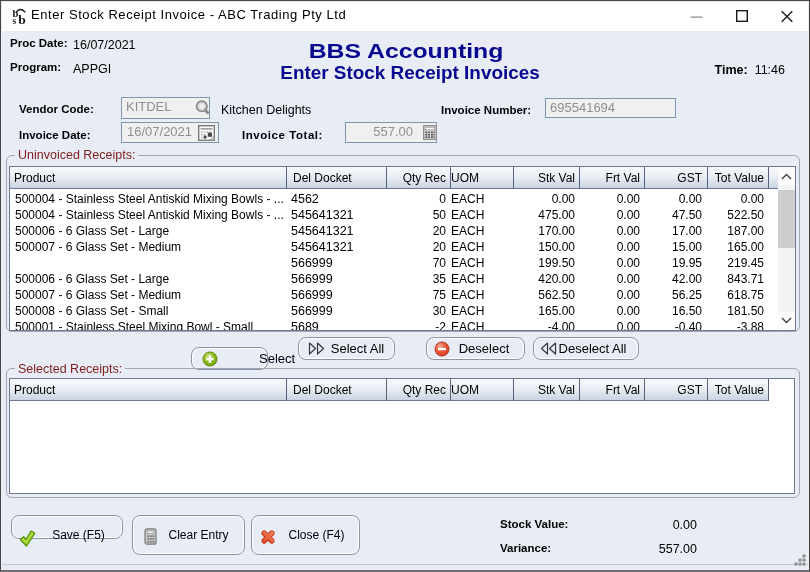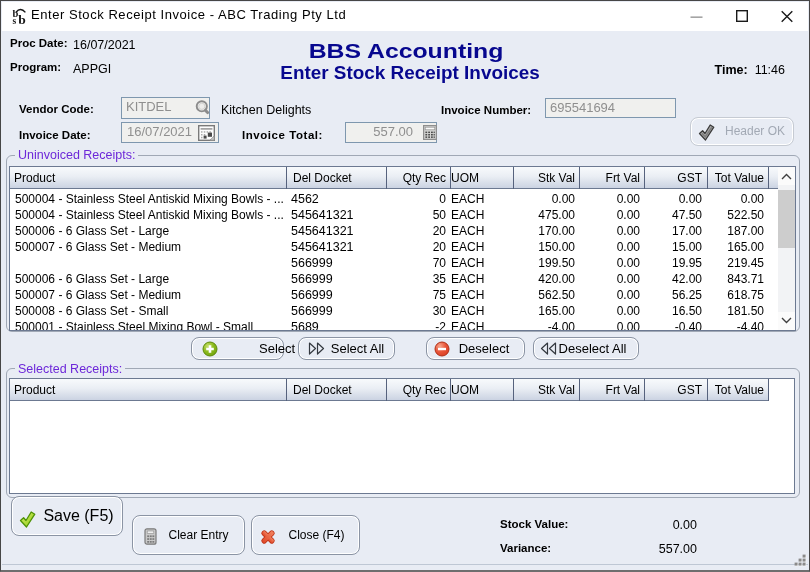--- a/index.html
+++ b/index.html
@@ -23,21 +23,21 @@
   .val { position:absolute; font-size:12.5px; color:#000; white-space:nowrap; }
   .navy1 { position:absolute; width:100%; text-align:center; font-size:20px; font-weight:bold; color:#07078F; transform:scaleX(1.24); }
   .navy2 { position:absolute; width:100%; text-align:center; font-size:18px; font-weight:bold; color:#07078F; transform:scaleX(1.05); }
   .input {
     position:absolute; background:#F0F0EE; border:1.5px solid #7E97AE;
     font-size:13px; color:#8F8F8F;
   }
   .fieldset {
     position:absolute; border:1px solid #A0A8B5; border-radius:6px;
   }
-  .fslabel { position:absolute; font-size:12.5px; color:#6d28d9; background:#E8ECF4; padding:0 3px; white-space:nowrap; }
+  .fslabel { position:absolute; font-size:12.5px; color:#7f1d1d; background:#E8ECF4; padding:0 3px; white-space:nowrap; }
   .tbl { position:absolute; background:#FFFFFF; border:1px solid #6C7991; }
   .thead {
     position:absolute; left:0; top:0; right:0; height:22px;
     background:linear-gradient(#F8FAFC, #EAEEF4 45%, #CBD3E2);
     border-bottom:1px solid #6C7991;
   }
   .th { position:absolute; top:4px; font-size:12px; color:#000; white-space:nowrap; }
   .sep { position:absolute; top:0; width:1px; height:22px; background:#56627D; }
   .row { position:absolute; left:0; right:0; height:16px; font-size:12px; color:#000; white-space:nowrap; }
   .c { position:absolute; top:1px; white-space:nowrap; }
@@ -123,26 +123,20 @@
           <rect x="5.2" y="9" width="1.8" height="1.5"></rect>
           <rect x="8" y="9" width="1.8" height="1.5"></rect>
           <rect x="10.6" y="9" width="1.2" height="1.5"></rect>
         <rect x="2.4" y="11.4" width="1.8" height="1.5"></rect>
           <rect x="5.2" y="11.4" width="1.8" height="1.5"></rect>
           <rect x="8" y="11.4" width="1.8" height="1.5"></rect>
           <rect x="10.6" y="11.4" width="1.2" height="1.5"></rect>
       </g>
     </svg>
 
-    <div class="btn" style="left:688px; top:86px; width:104px; height:29px; color:#A2A9B4; font-size:12px; line-height:27px; padding-left:26px; border-color:#C6CBD3;">Header OK
-      <svg style="position:absolute; left:7px; top:6px;" width="17" height="17" viewBox="0 0 17 17">
-        <path d="M1.5 9.5 L7.5 16 L15.8 3.2 L12.2 1 L7 9.5 L4.6 6.8 Z" fill="#A9A9A9" stroke="#3A3A3A" stroke-width="1.3" stroke-linejoin="round"></path>
-        <path d="M4 9.2 L7.3 12.8 L13.8 3.4" fill="none" stroke="#7E7E7E" stroke-width="1.6"></path>
-      </svg>
-    </div>
 
     <div class="fieldset" style="left:4px; top:124px; width:794px; height:177px;"></div>
     <div class="fslabel" style="left:13px; top:116.5px;">Uninvoiced Receipts:</div>
 
     <div class="tbl" style="left:7px; top:135px; width:787px; height:165px;">
       <div class="thead">
         <div class="th" style="left:4px;">Product</div>
         <div class="th" style="left:283px;">Del Docket</div>
         <div class="th r" style="left:377px; width:59px;">Qty Rec</div>
         <div class="th" style="left:441px;">UOM</div>
@@ -240,38 +234,38 @@
             <span class="c r" style="left:698px; width:56px;">181.50</span>
           </div>
 <div class="row" style="top:128px;">
             <span class="c" style="left:5px;">500001 - Stainless Steel Mixing Bowl - Small</span>
             <span class="c" style="left:281px; font-size:12.5px;">5689</span>
             <span class="c r" style="left:377px; width:59px;">-2</span>
             <span class="c" style="left:441px;">EACH</span>
             <span class="c r" style="left:504px; width:61px;">-4.00</span>
             <span class="c r" style="left:570px; width:60px;">0.00</span>
             <span class="c r" style="left:635px; width:57px;">-0.40</span>
-            <span class="c r" style="left:698px; width:56px;">-4.40</span>
+            <span class="c r" style="left:698px; width:56px;">-3.88</span>
           </div>
 </div>
 
       <div style="position:absolute; top:0; right:0; width:17px; bottom:0; background:#F2F3F5;">
         <div style="position:absolute; left:0; top:0; width:17px; height:18px; background:#FBFBFB;"></div>
         <div style="position:absolute; left:0; bottom:0; width:17px; height:18px; background:#FBFBFB;"></div>
         <svg style="position:absolute; left:3px; top:6px;" width="11" height="7">
             <path d="M1 6 L5.5 1.5 L10 6" fill="none" stroke="#404040" stroke-width="1.4"></path>
           </svg>
         <div style="position:absolute; left:0; top:23px; width:17px; height:58px; background:#CDCDCD;"></div>
         <svg style="position:absolute; left:3px; bottom:6px;" width="11" height="7">
             <path d="M1 1 L5.5 5.5 L10 1" fill="none" stroke="#404040" stroke-width="1.4"></path>
           </svg>
       </div>
     </div>
 
-    <div class="btn sbtn" style="left:189px; top:306px; width:93px;padding-left:37px;">
+    <div class="btn sbtn" style="left:189px; top:316px; width:77px;padding-left:37px;">
       <svg style="position:absolute; left:10px; top:3px;" width="16" height="16" viewBox="0 0 16 16">
         <defs>
             <radialGradient id="gplus" cx="0.35" cy="0.3" r="0.8">
               <stop offset="0" stop-color="#C8E06A"></stop>
               <stop offset="0.5" stop-color="#8CBB1E"></stop>
               <stop offset="1" stop-color="#6FA20D"></stop>
             </radialGradient>
           </defs>
         <circle cx="8" cy="8" r="7" fill="url(#gplus)" stroke="#5E8A0B" stroke-width="1"></circle>
         <path d="M8 4.2 L8 11.8 M4.2 8 L11.8 8" stroke="#FFFFFF" stroke-width="2.6"></path>
@@ -324,21 +318,21 @@
         <div class="sep" style="left:376px;"></div>
         <div class="sep" style="left:440px;"></div>
         <div class="sep" style="left:503px;"></div>
         <div class="sep" style="left:569px;"></div>
         <div class="sep" style="left:634px;"></div>
         <div class="sep" style="left:697px;"></div>
         <div class="sep" style="left:758px;"></div>
       </div>
     </div>
 
-    <div class="btn" style="left:9px; top:465px; width:112px; height:40px; font-size:16px;">
+    <div class="btn" style="left:9px; top:484px; width:112px; height:24px; font-size:12px;">
       <svg style="position:absolute; left:7px; top:14px;" width="17" height="17" viewBox="0 0 17 17">
         <defs>
             <linearGradient id="gchk" x1="0" y1="0" x2="1" y2="1">
               <stop offset="0" stop-color="#D7F06A"></stop>
               <stop offset="1" stop-color="#8FC814"></stop>
             </linearGradient>
           </defs>
         <path d="M1.5 9.5 L7.5 16 L15.8 3.2 L12.2 1 L7 9.5 L4.6 6.8 Z" fill="url(#gchk)" stroke="#4E9206" stroke-width="1.3" stroke-linejoin="round"></path>
       </svg>
       <span style="line-height:38px; margin-left:23px;">Save (F5)</span>

